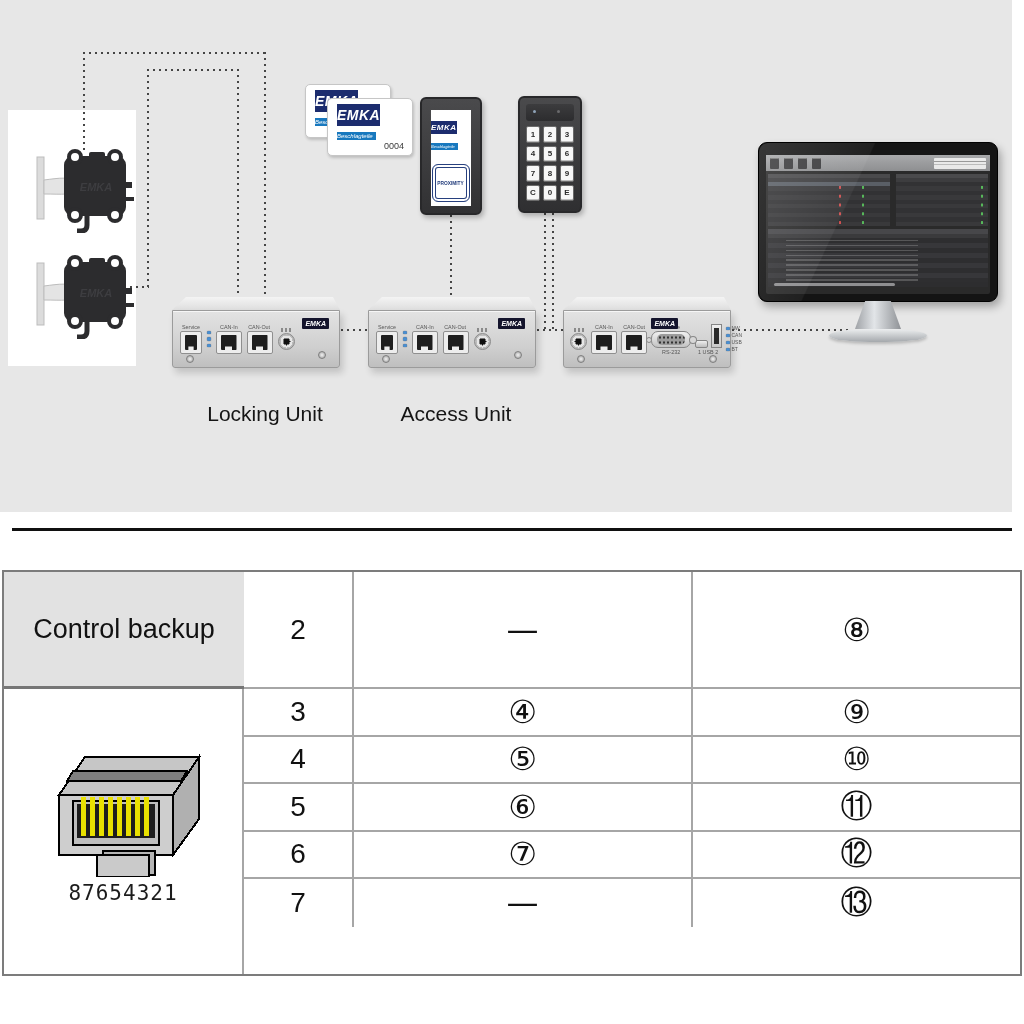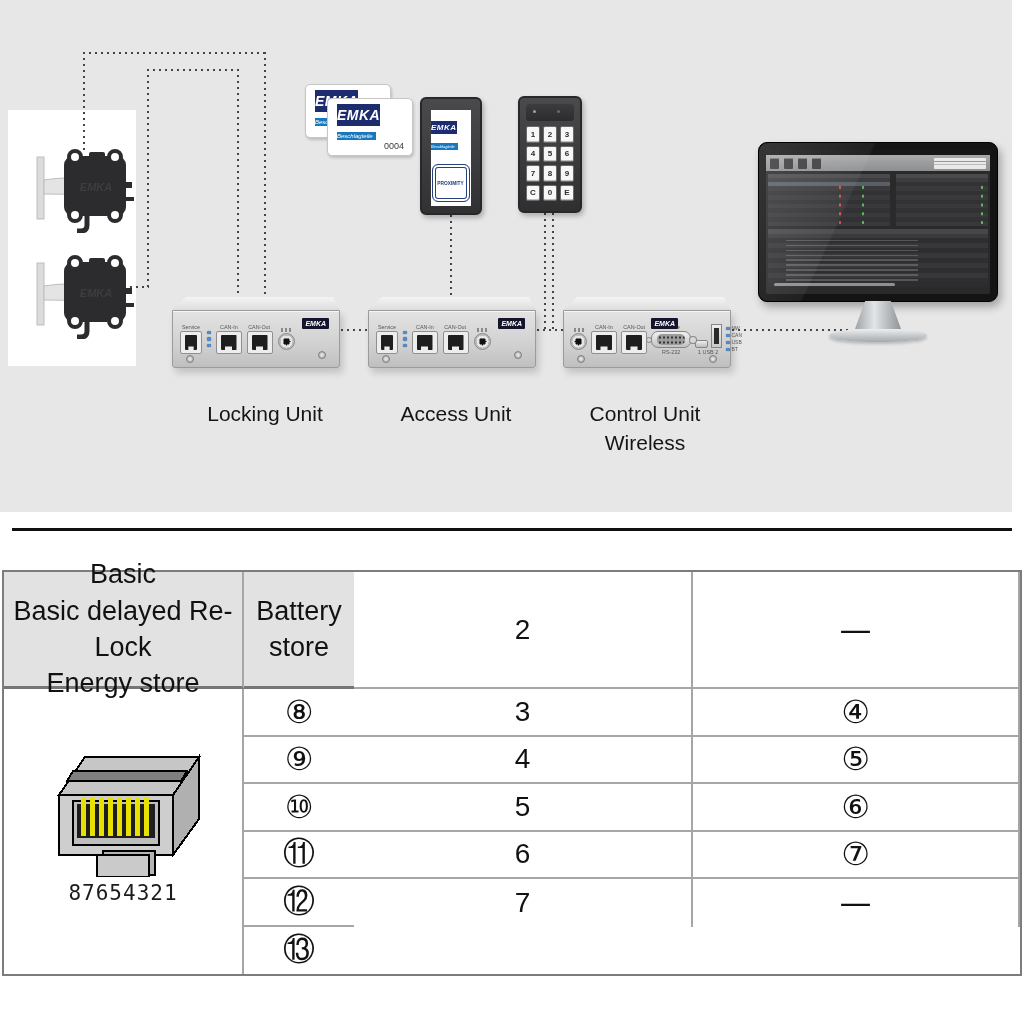--- a/index.html
+++ b/index.html
@@ -385,31 +385,26 @@
           </div>
         </div>
         <div class="gloss"></div>
       </div>
       <div class="mneck"></div>
       <div class="mbase"></div>
     </div>
 
     <div class="dlabel" style="left:265px">Locking Unit</div>
     <div class="dlabel" style="left:456px">Access Unit</div>
-    <div class="dlabel" style="left:645px">Control Unit
-Wireless</div>
   </section>
 
   <div class="separator"></div>
 
   <section class="ptable">
-    <div class="cell th pre">Basic
-Basic delayed Re-Lock
-Energy store</div>
-    <div class="cell th last-c">Battery store</div>
+    <div class="cell th last-c">Control backup</div>
 
     <div class="cell rj45cell last-r">
       <svg width="165" height="140" viewBox="0 0 165 140" shape-rendering="crispEdges">
         <polygon points="18,58 44,20 158,20 132,58" fill="#c6c6c6" stroke="#000" stroke-width="2"></polygon>
         <polygon points="132,58 158,20 158,82 132,118" fill="#b0b0b0" stroke="#000" stroke-width="2"></polygon>
         <rect x="18" y="58" width="114" height="60" fill="#cecece" stroke="#000" stroke-width="2"></rect>
         <polygon points="26,44 140,44 146,34 32,34" fill="#7f7f7f" stroke="#000" stroke-width="2"></polygon>
         <rect x="32" y="64" width="86" height="44" fill="#bdbdbd" stroke="#000" stroke-width="2"></rect>
         <rect x="36" y="67" width="78" height="34" fill="#1d1d1d"></rect>
         <g fill="#e8e000">

